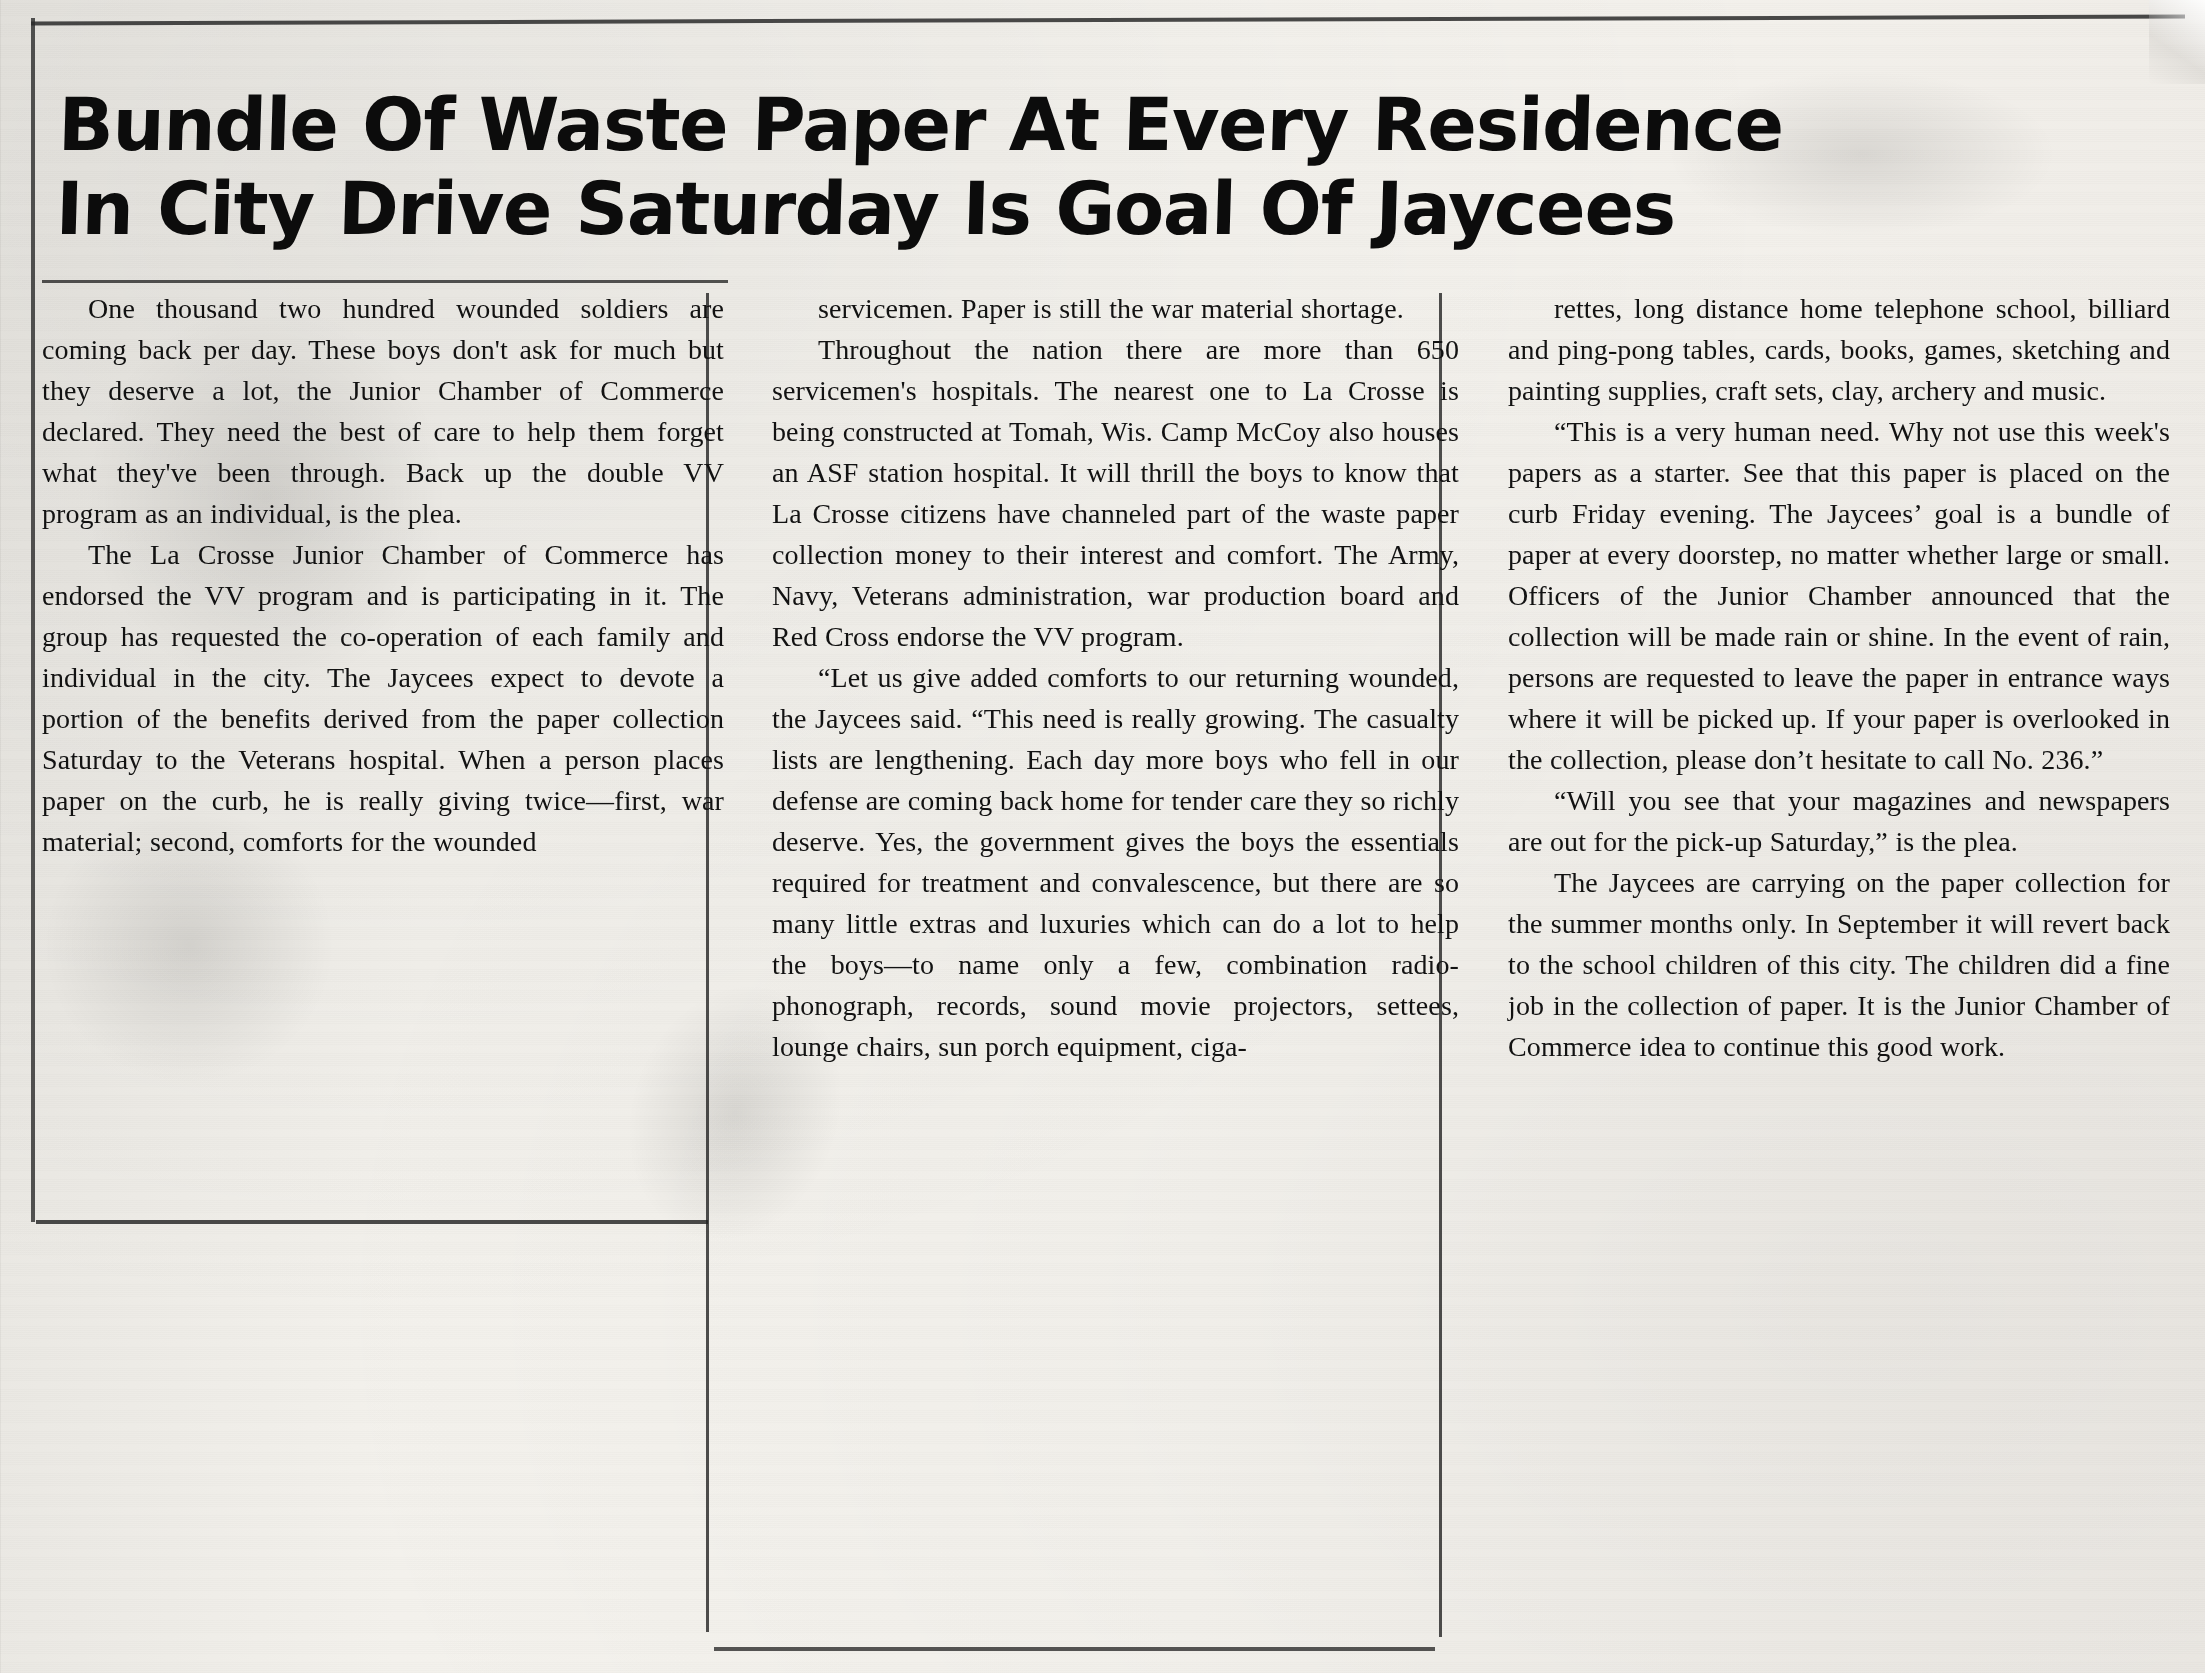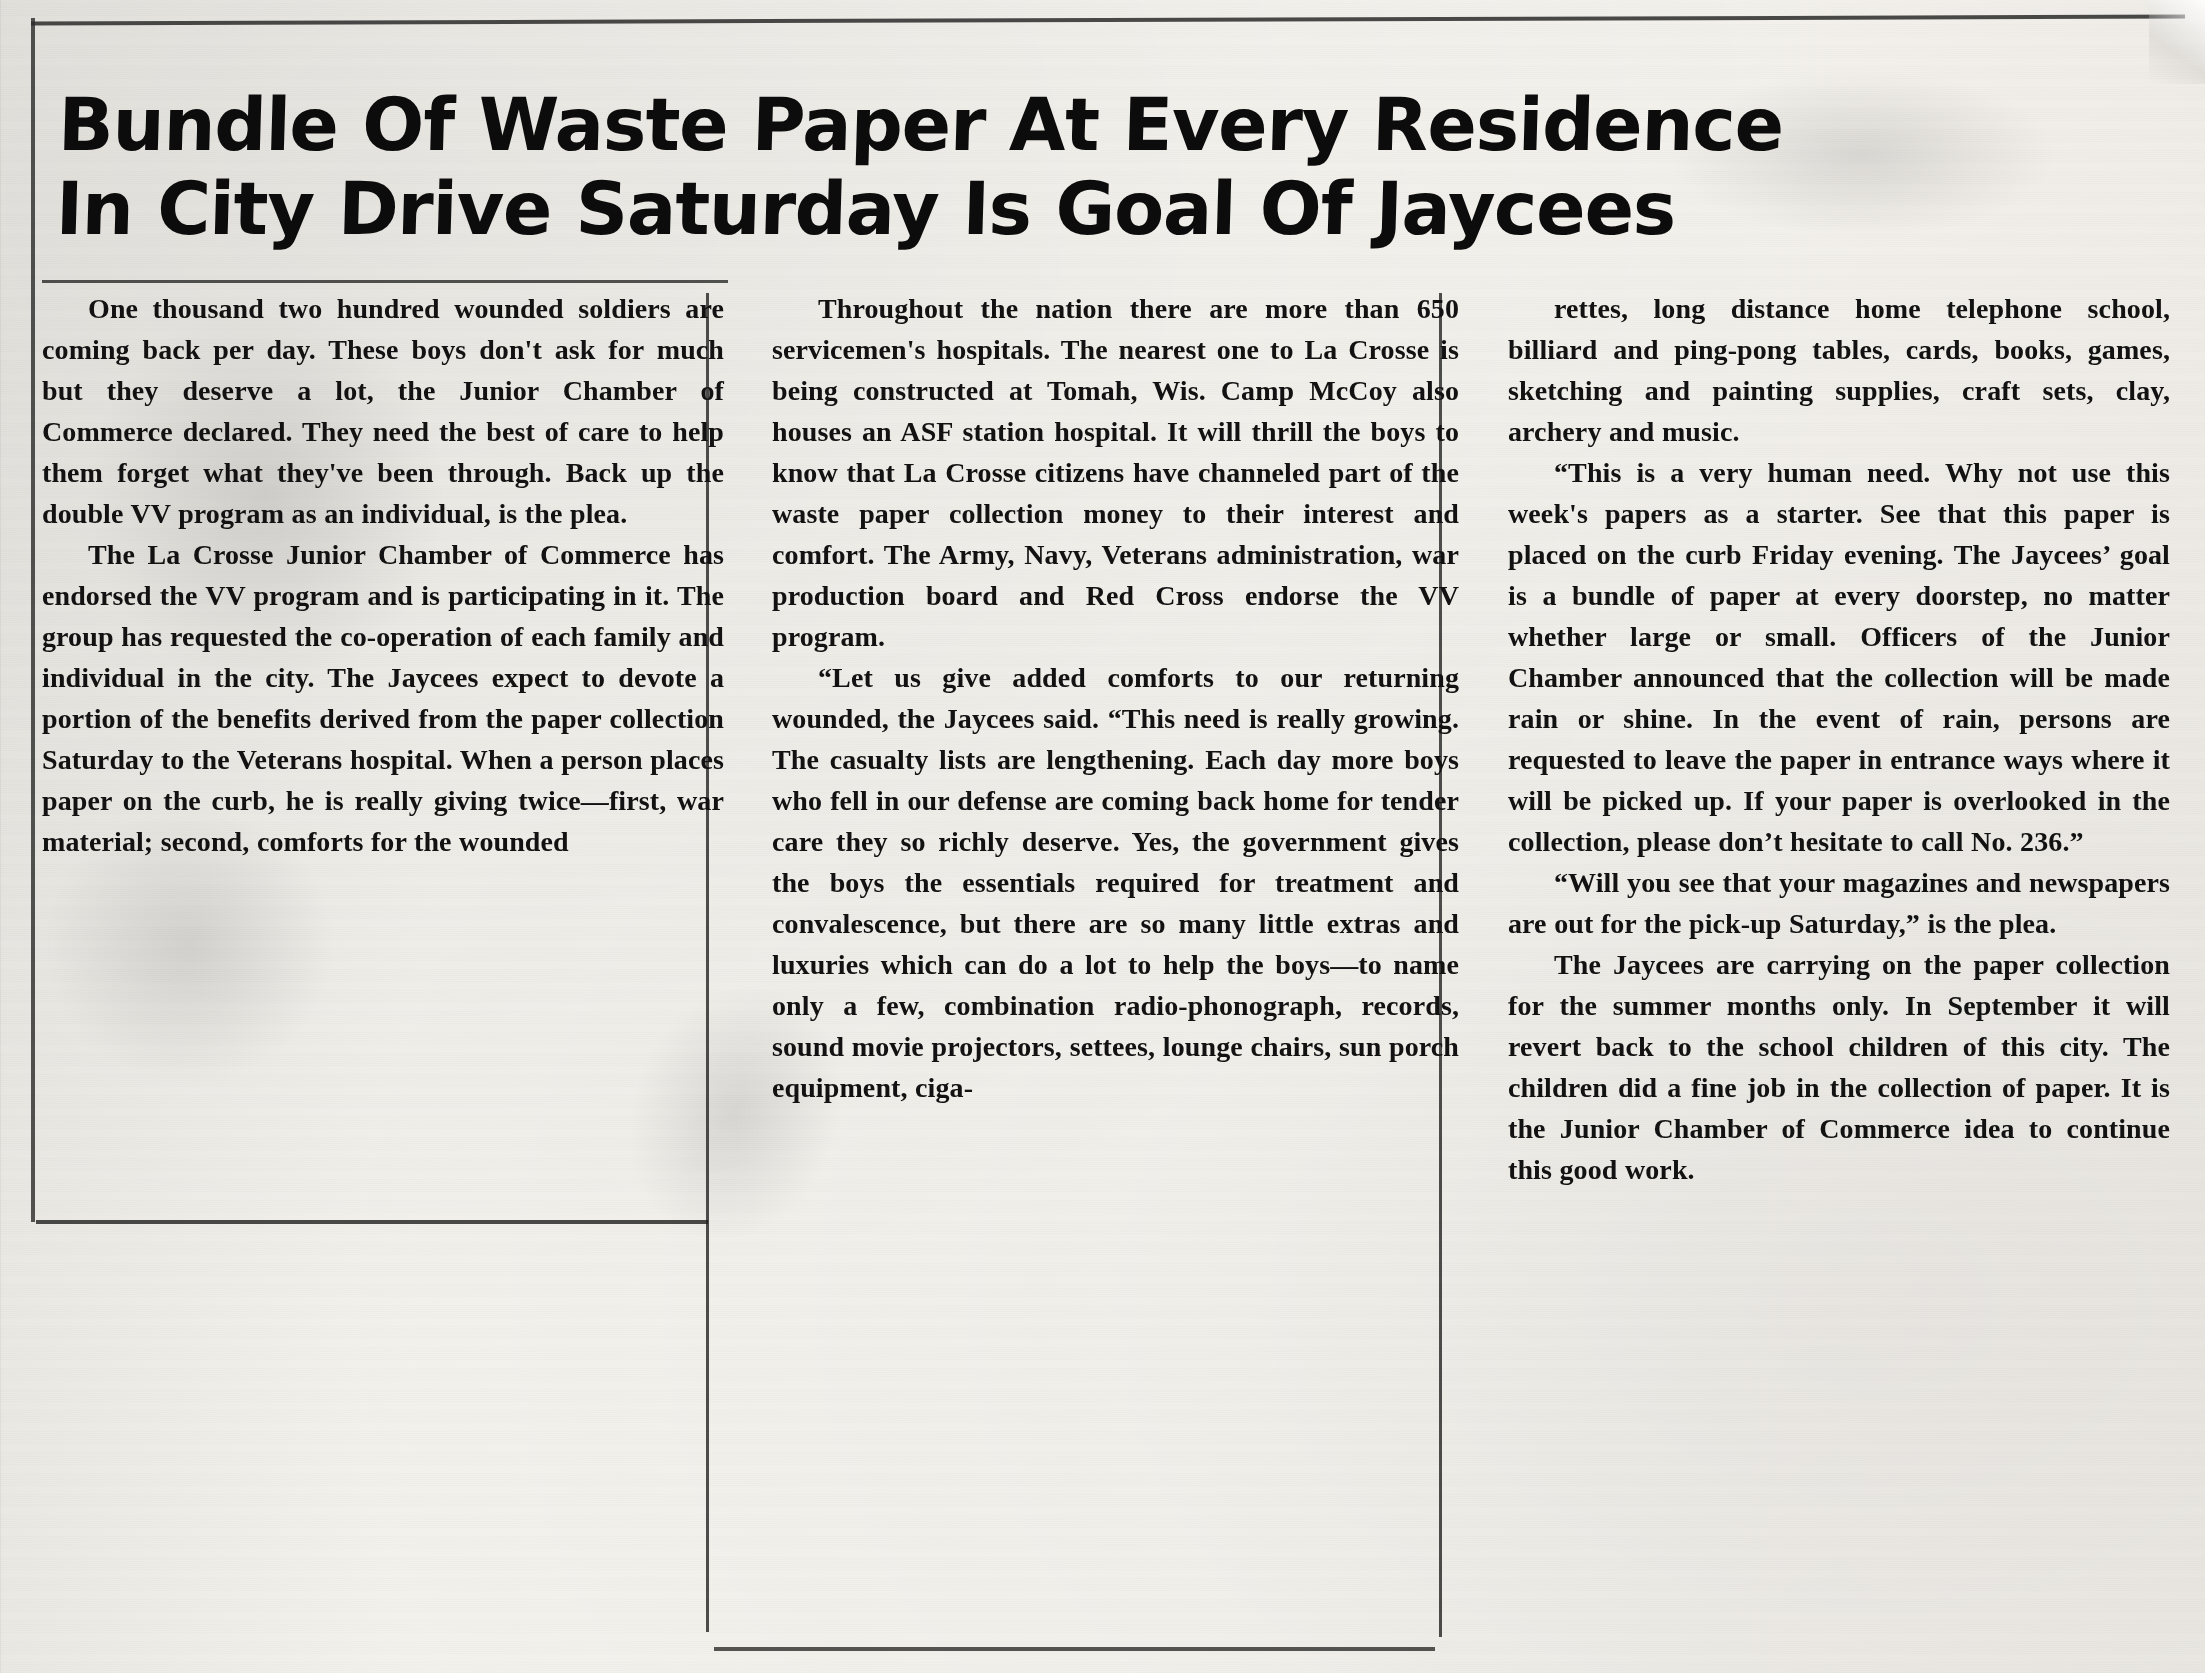--- a/index.html
+++ b/index.html
@@ -114,21 +114,21 @@
     position: relative;
     box-sizing: border-box;
     font-size: 28px;
     line-height: 41px;
     text-align: justify;
     text-justify: inter-word;
     color: #121212;
     letter-spacing: 0.1px;
     word-spacing: 0.4px;
     font-family: "Liberation Serif", serif;
-    font-weight: 700;
+    font-weight: 400;
   }
   .col-1 {
     width: 706px;
     padding-right: 24px;
   }
   .col-2 {
     width: 735px;
     padding-left: 24px;
     padding-right: 24px;
   }
@@ -227,20 +227,21 @@
   <div class="divider divider-b"></div>
 
   <div class="columns">
 
     <div class="col col-1">
       <p class="first">One thousand two hundred wounded soldiers are coming back per day. These boys don't ask for much but they deserve a lot, the Junior Chamber of Commerce declared. They need the best of care to help them forget what they've been through. Back up the double VV program as an individual, is the plea.</p>
       <p>The La Crosse Junior Chamber of Commerce has endorsed the VV program and is participating in it. The group has requested the co-operation of each family and individual in the city. The Jaycees expect to devote a portion of the benefits derived from the paper collection Saturday to the Veterans hospital. When a person places paper on the curb, he is really giving twice—first, war material; second, comforts for the wounded</p>
     </div>
 
     <div class="col col-2">
+      <p class="first">servicemen. Paper is still the war material shortage.</p>
       <p>Throughout the nation there are more than 650 servicemen's hospitals. The nearest one to La Crosse is being constructed at Tomah, Wis. Camp McCoy also houses an ASF station hospital. It will thrill the boys to know that La Crosse citizens have channeled part of the waste paper collection money to their interest and comfort. The Army, Navy, Veterans administration, war production board and Red Cross endorse the VV program.</p>
       <p>“Let us give added comforts to our returning wounded, the Jaycees said. “This need is really growing. The casualty lists are lengthening. Each day more boys who fell in our defense are coming back home for tender care they so richly deserve. Yes, the government gives the boys the essentials required for treatment and convalescence, but there are so many little extras and luxuries which can do a lot to help the boys—to name only a few, combination radio-phonograph, records, sound movie projectors, settees, lounge chairs, sun porch equipment, ciga-</p>
     </div>
 
     <div class="col col-3">
       <p class="first">rettes, long distance home telephone school, billiard and ping-pong tables, cards, books, games, sketching and painting supplies, craft sets, clay, archery and music.</p>
       <p>“This is a very human need. Why not use this week's papers as a starter. See that this paper is placed on the curb Friday evening. The Jaycees’ goal is a bundle of paper at every doorstep, no matter whether large or small. Officers of the Junior Chamber announced that the collection will be made rain or shine. In the event of rain, persons are requested to leave the paper in entrance ways where it will be picked up. If your paper is overlooked in the collection, please don’t hesitate to call No. 236.”</p>
       <p>“Will you see that your magazines and newspapers are out for the pick-up Saturday,” is the plea.</p>
       <p>The Jaycees are carrying on the paper collection for the summer months only. In September it will revert back to the school children of this city. The children did a fine job in the collection of paper. It is the Junior Chamber of Commerce idea to continue this good work.</p>
     </div>

